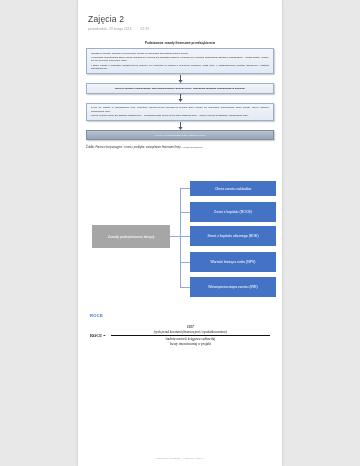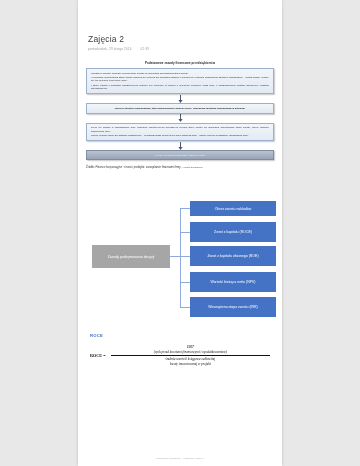--- a/index.html
+++ b/index.html
@@ -12,21 +12,21 @@
   }
   #page {
     position: absolute;
     left: 78px; top: 0;
     width: 204px; height: 466px;
     background: #ffffff;
     box-shadow: 0 0 3px rgba(0,0,0,0.18);
   }
 
   
-  .doc-header { padding: 14px 10px 0 10px; margin-top: 20px; }
+  .doc-header { padding: 14px 10px 0 10px; }
   .doc-title {
     font-size: 8.5px;
     color: #3d3d3d;
     letter-spacing: 0.2px;
     margin: 0 0 3px 0;
     font-weight: normal;
   }
   .doc-meta {
     font-size: 3.1px;
     color: #9a9a9a;

